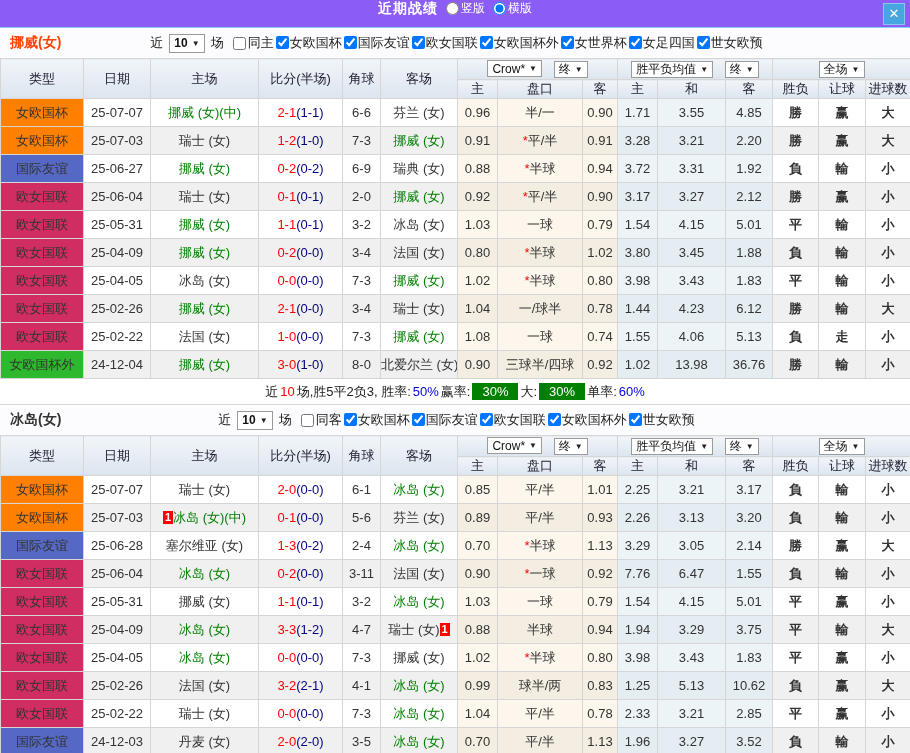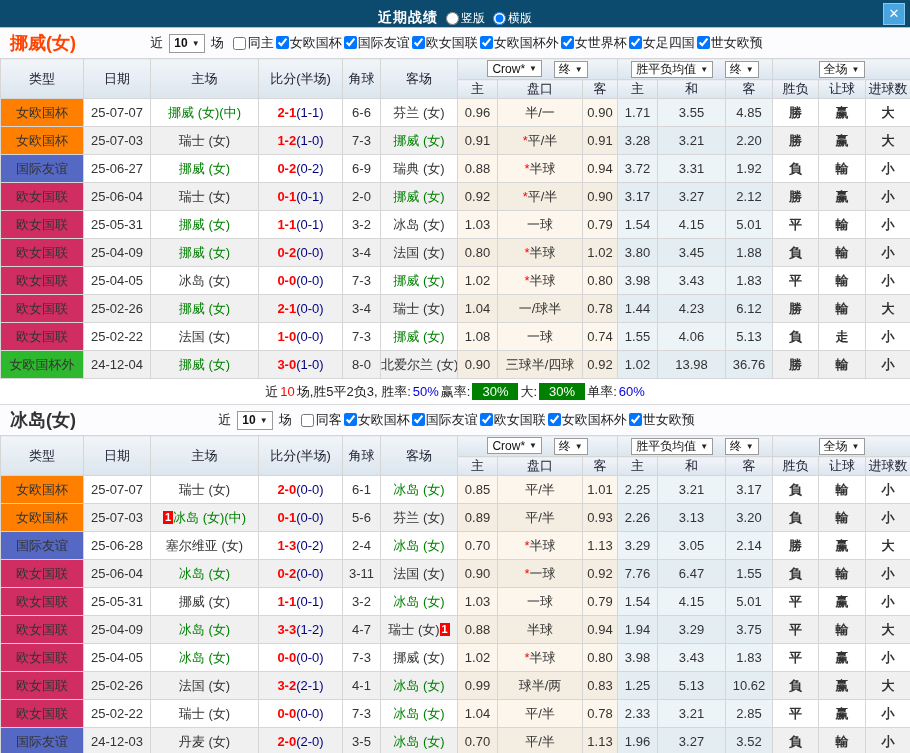--- a/index.html
+++ b/index.html
@@ -3,38 +3,38 @@
 <meta charset="utf-8">
 <style>
   * { box-sizing: border-box; }
   html,body { margin:0; padding:0; }
   body{
     width:910px; height:753px; overflow:hidden; background:#fff;
     font-family:"Liberation Sans","DejaVu Sans",sans-serif; font-size:12px; color:#333;
   }
   
   .titlebar{
-    position:relative; height:28px; background:#0c4a6e;
-    display:flex; align-items:flex-end; justify-content:center; gap:8px;
+    position:relative; height:28px; background:#8b5cf6;
+    display:flex; align-items:flex-start; justify-content:center; gap:8px;
     border-bottom:1px solid #8ecdf0;
   }
   .titlebar .title{ color:#fff; font-weight:bold; font-size:14px; letter-spacing:1px;}
   .radio-item{ display:inline-flex; align-items:center; color:#fff; font-size:12px; gap:2px; cursor:pointer;}
   .radio-item input{ margin:0; }
   .close-btn{
     position:absolute; right:5px; top:3px; width:22px; height:22px;
     background:#49a5e0; border:1px solid #8ac7ed; color:#fff; font-weight:bold;
     text-align:center; line-height:20px; font-size:13px; cursor:pointer;
   }
   
   .filter-bar{
     position:relative; height:30px; background:#fcfcfe;
     display:flex; align-items:center; justify-content:center;
   }
-  .team-name{ position:absolute; left:10px; font-size:18px; font-weight:bold; }
+  .team-name{ position:absolute; left:10px; font-size:14px; font-weight:bold; }
   .filter-controls{ display:flex; align-items:center; font-size:13px; color:#222; }
   .filter-controls .gap{ margin:0 3px; }
   .select{
     display:inline-flex; align-items:center; gap:4px; margin:0 3px;
     border:1px solid #9a9a9a; background:#fff; padding:0 4px; height:19px;
     font-size:12px; color:#111; cursor:pointer; white-space:nowrap;
   }
   .select .arrow{ font-style:normal; font-size:8px; color:#222; }
   .lg-item{ display:inline-flex; align-items:center; cursor:pointer; }
   .lg-item input{ margin:0 1px 0 2px; }
@@ -57,21 +57,21 @@
   td.c-type{ color:#fff; font-size:12px; }
   td.c-date{ font-size:12px; }
   td.c-home,td.c-away{ font-size:12px; }
   td.c-crow{ background:#fcf6ec !important; color:#2f3e5c; }
   tr.even td.c-crow{ background:#f4eee2 !important; }
   td.c-pan{ font-size:12px; }
   td.c-avg{ background:#ecf4f8 !important; color:#2f3e5c; }
   tr.even td.c-avg{ background:#e4edf2 !important; }
   td.c-res{ font-size:13px; font-weight:bold; }
   .res-w{ color:#e60000; } .res-l{ color:#008800; } .res-d{ color:#1414e6; }
-  .ft{ color:#ff0000;font-weight:bold; } .ht{ color:#000080;text-align:right; }
+  .ft{ color:#ff0000; } .ht{ color:#000080;text-align:right; }
   .green{ color:#008000; }
   .rc-badge{
     display:inline-block; background:#ff0000; color:#fff; font-size:11px;
     line-height:13px; padding:0 2px; font-weight:bold; vertical-align:1px;
   }
   .star{ color:#ff0000; font-style:normal; }
   
   .summary{
     height:26px; display:flex; align-items:center; justify-content:center;
     font-size:13px; color:#222; border-bottom:1px solid #d9d9d9; background:#fff;

